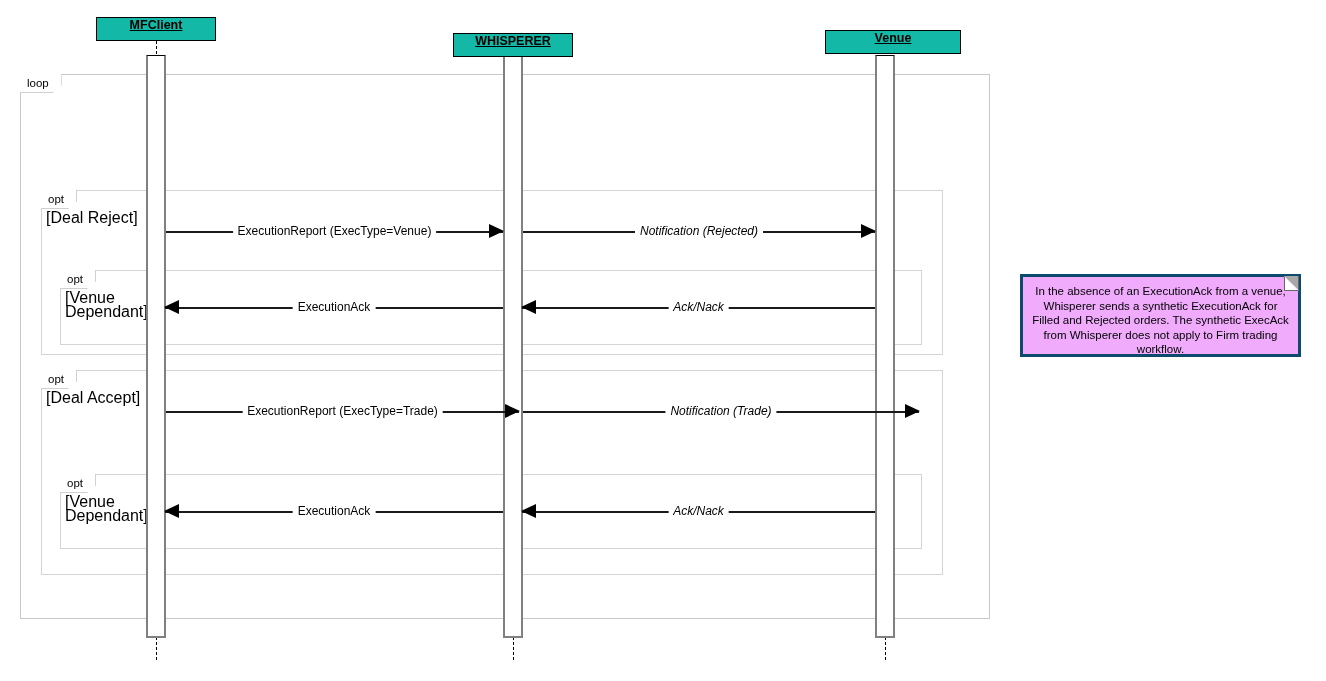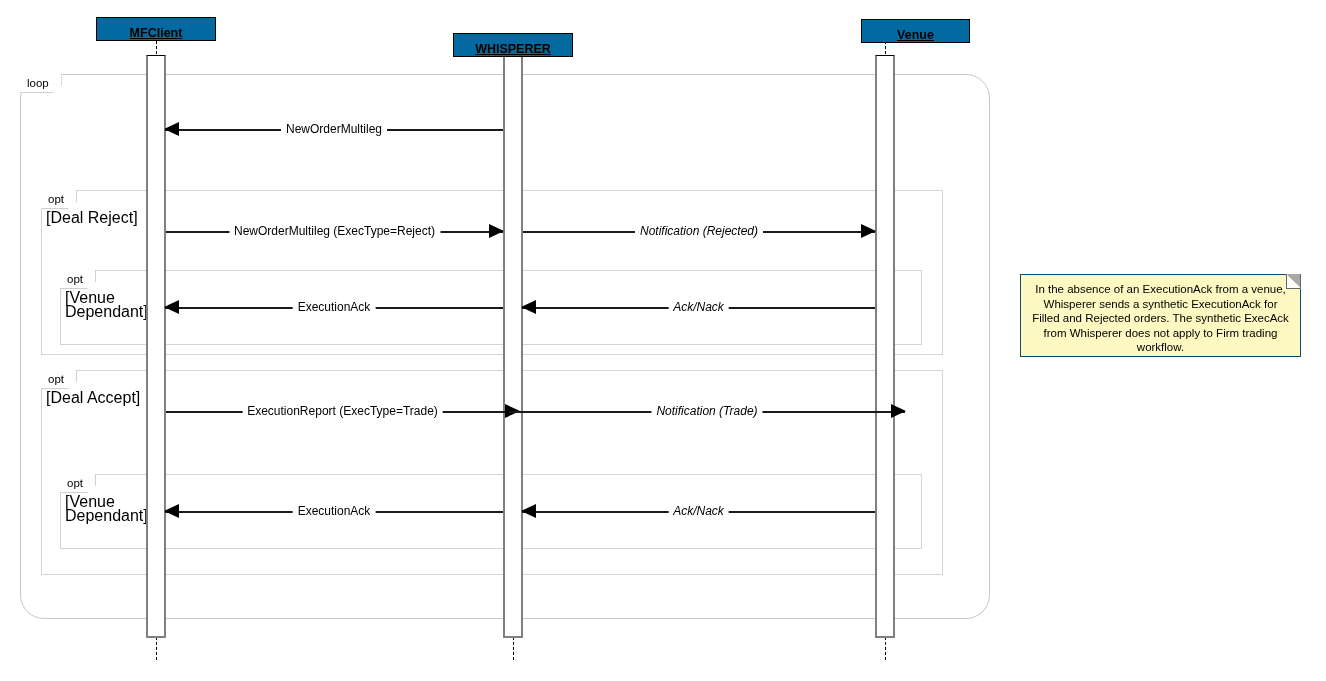--- a/index.html
+++ b/index.html
@@ -18,23 +18,23 @@
     background: #ffffff;
     overflow: hidden;
   }
 
   
   .participant {
     position: absolute;
     box-sizing: border-box;
     height: 24px;
     border: 1.5px solid #000000;
-    background: #0369a1;
+    background: #14b8a6;
     display: flex;
-    align-items: flex-end;
+    align-items: flex-start;
     justify-content: center;
     z-index: 30;
   }
   .participant .pname {
     font-size: 12.5px;
     font-weight: bold;
     color: #000000;
     text-decoration: underline;
     white-space: nowrap;
     letter-spacing: 0px;
@@ -59,21 +59,21 @@
   }
 
   
   .fragment {
     position: absolute;
     box-sizing: border-box;
     border: 1px solid #d4d4d4;
     background: transparent;
     z-index: 10;
   }
-  .fragment.loop-frag { border-color: #c8c8c8; border-radius: 24px; }
+  .fragment.loop-frag { border-color: #c8c8c8; }
   .frag-tab {
     position: absolute;
     left: -1px;
     top: -1px;
     box-sizing: border-box;
     height: 19px;
     padding: 0 12px 0 7px;
     border: 1px solid #d0d0d0;
     border-top: none;
     border-left: none;
@@ -139,22 +139,22 @@
     line-height: 20px;
     color: #000000;
     white-space: nowrap;
   }
   .msg .label.italic { font-style: italic; }
 
   
   .note {
     position: absolute;
     box-sizing: border-box;
-    background: #fef9c3;
-    border: 1px solid #0c4a6e;
+    background: #f0abfc;
+    border: 3px solid #0c4a6e;
     z-index: 40;
   }
   .note .note-text {
     padding: 7px 9px 6px 9px;
     font-size: 11.5px;
     line-height: 14.6px;
     color: #000000;
     text-align: center;
   }
   .note .fold {
@@ -217,35 +217,30 @@
   <div class="activation" style="left:146px; top:55px; height:583px;"></div>
   <div class="activation" style="left:503px; top:55px; height:583px;"></div>
   <div class="activation" style="left:875px; top:55px; height:583px;"></div>
 
   <div class="participant" style="left:96px; top:17px; width:120px;">
     <span class="pname">MFClient</span>
   </div>
   <div class="participant" style="left:453px; top:33px; width:120px;">
     <span class="pname">WHISPERER</span>
   </div>
-  <div class="participant" style="left:825px; top:19px; width:109px;margin-left:36px;">
+  <div class="participant" style="left:825px; top:30px; width:136px;">
     <span class="pname">Venue</span>
   </div>
 
-  <div class="msg to-left" style="left:165px; top:120px; width:338px;">
-    <div class="line"></div>
-    <div class="head"></div>
-    <div class="label">NewOrderMultileg</div>
-  </div>
 
 
   <div class="msg to-right" style="left:166px; top:222px; width:337px;">
     <div class="line"></div>
     <div class="head"></div>
-    <div class="label">NewOrderMultileg (ExecType=Reject)</div>
+    <div class="label">ExecutionReport (ExecType=Venue)</div>
   </div>
 
   <div class="msg to-right" style="left:523px; top:222px; width:352px;text-align:center;">
     <div class="line"></div>
     <div class="head"></div>
     <div class="label italic">Notification (Rejected)</div>
   </div>
 
   <div class="msg to-left" style="left:165px; top:298px; width:338px;">
     <div class="line"></div>
@@ -258,21 +253,21 @@
     <div class="head"></div>
     <div class="label italic">Ack/Nack</div>
   </div>
 
   <div class="msg to-right" style="left:166px; top:402px; width:337px;padding-left:16px;">
     <div class="line"></div>
     <div class="head"></div>
     <div class="label">ExecutionReport (ExecType=Trade)</div>
   </div>
 
-  <div class="msg to-right" style="left:509px; top:402px; width:396px;">
+  <div class="msg to-right" style="left:523px; top:402px; width:396px;">
     <div class="line"></div>
     <div class="head"></div>
     <div class="label italic">Notification (Trade)</div>
   </div>
 
   <div class="msg to-left" style="left:165px; top:502px; width:338px;">
     <div class="line"></div>
     <div class="head"></div>
     <div class="label">ExecutionAck</div>
   </div>

